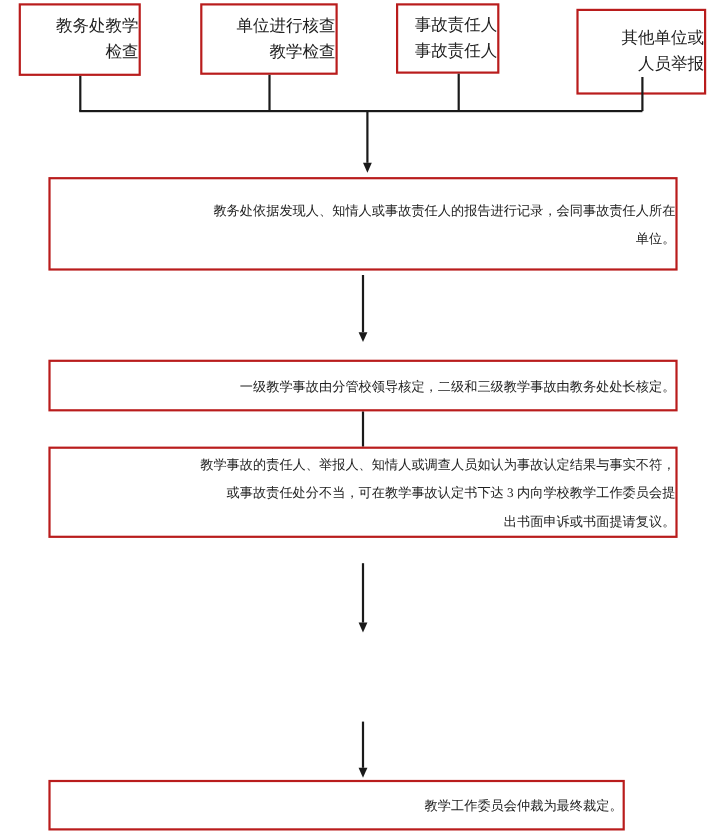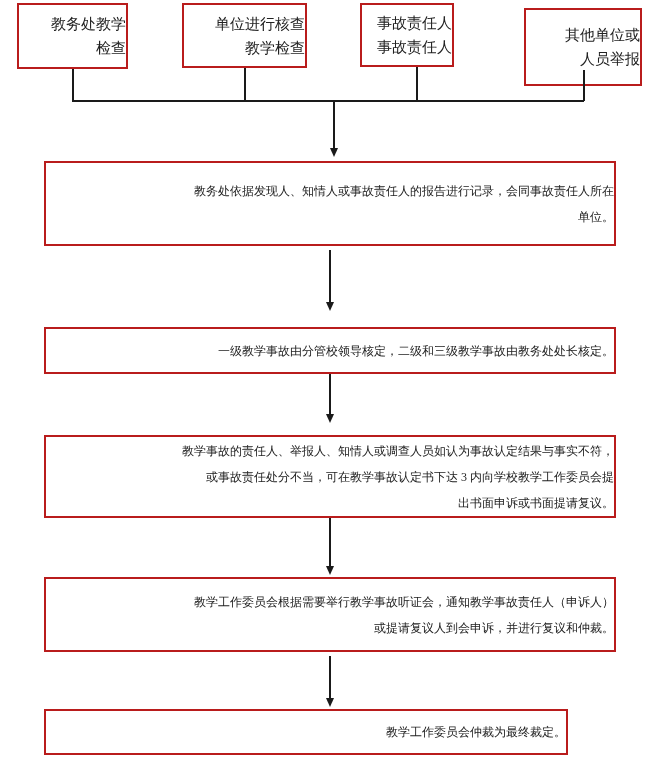--- a/index.html
+++ b/index.html
@@ -109,28 +109,24 @@
 
   <div class="node step" style="left:44px; top:161px; width:572px; height:85px;">
     <div class="ln">教务处依据发现人、知情人或事故责任人的报告进行记录，会同事故责任人所在</div>
     <div class="ln">单位。</div>
   </div>
 
   <div class="node step" style="left:44px; top:327px; width:572px; height:47px;">
     <div class="ln">一级教学事故由分管校领导核定，二级和三级教学事故由教务处处长核定。</div>
   </div>
 
-  <div class="node step" style="left:44px; top:435px; width:572px; height:83px;">
+  <div class="node step" style="left:44px; top:406px; width:572px; height:83px;">
     <div class="ln">教学事故的责任人、举报人、知情人或调查人员如认为事故认定结果与事实不符，</div>
     <div class="ln">或事故责任处分不当，可在教学事故认定书下达 3 内向学校教学工作委员会提</div>
     <div class="ln">出书面申诉或书面提请复议。</div>
   </div>
 
-  <div class="node step" style="left:44px; top:577px; width:572px; height:75px;">
-    <div class="ln">教学工作委员会根据需要举行教学事故听证会，通知教学事故责任人（申诉人）</div>
-    <div class="ln">或提请复议人到会申诉，并进行复议和仲裁。</div>
-  </div>
 
   <div class="node step" style="left:44px; top:709px; width:524px; height:46px;padding-left:48px;">
     <div class="ln">教学工作委员会仲裁为最终裁定。</div>
   </div>
 
 </div>
 
 </body></html>

